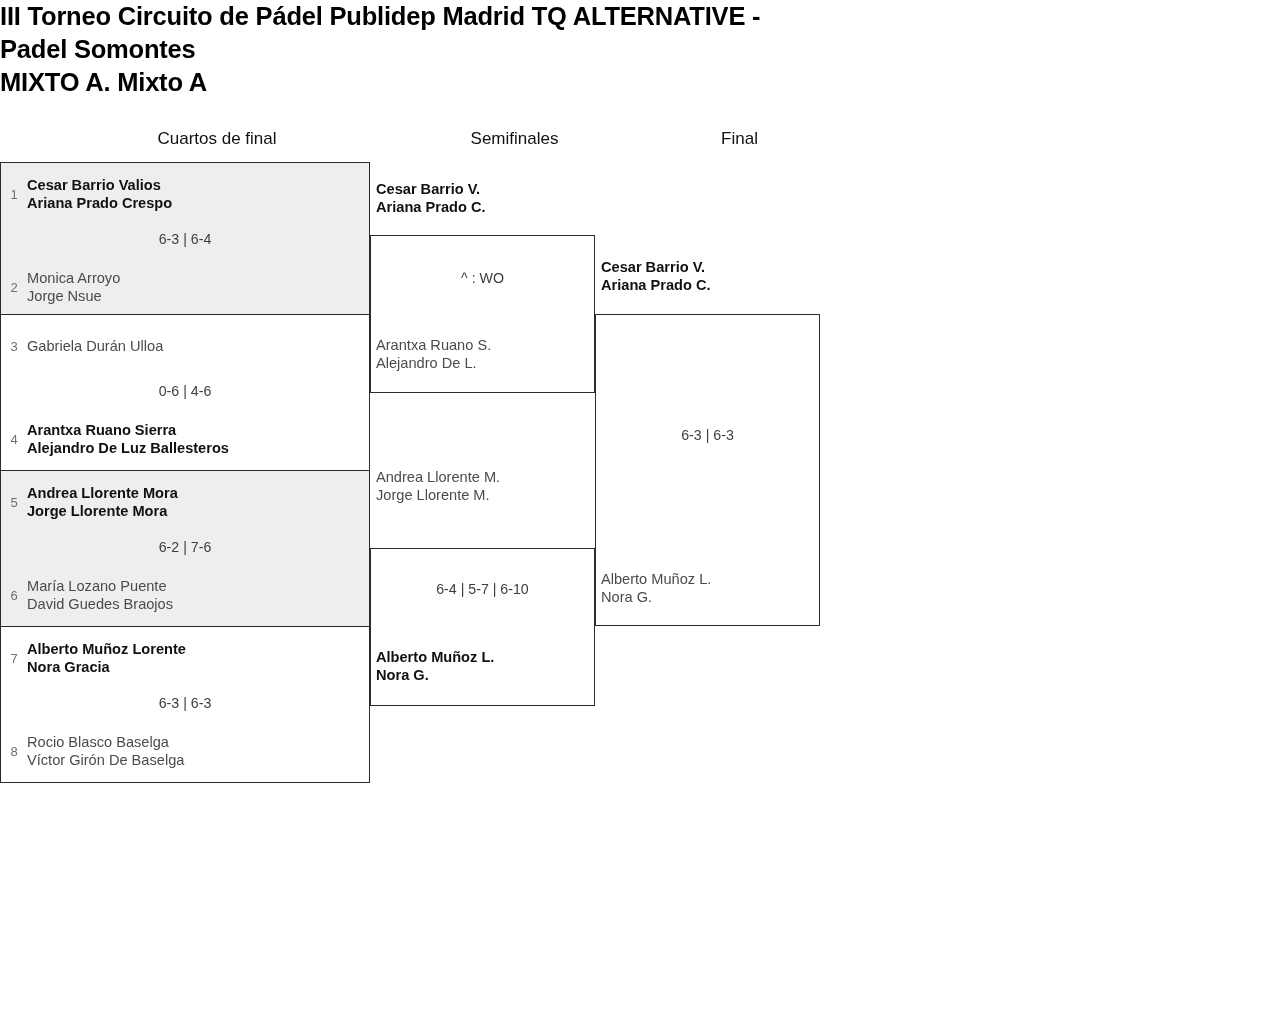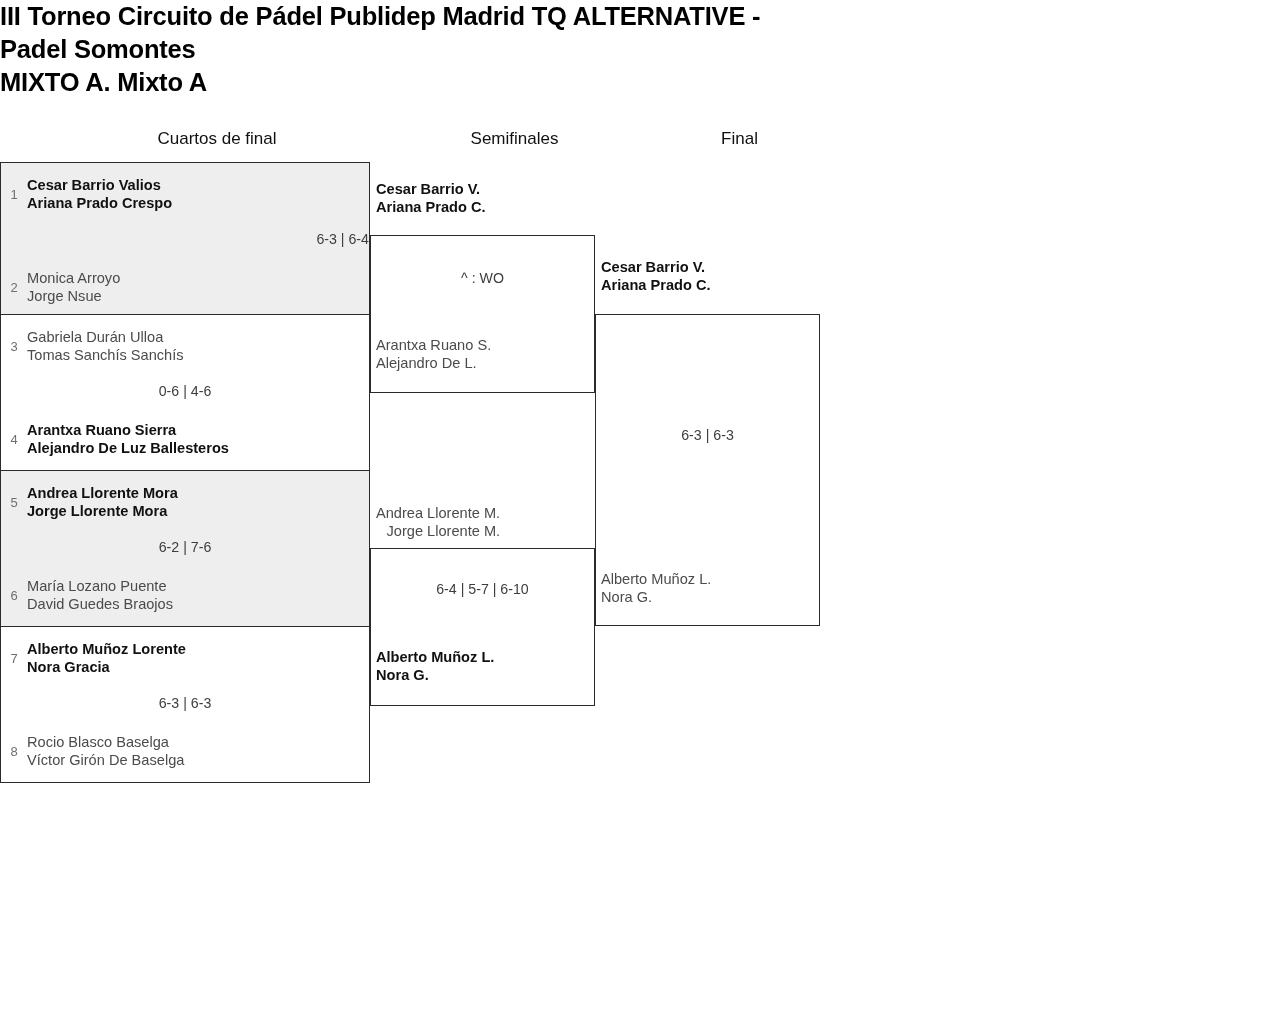--- a/index.html
+++ b/index.html
@@ -158,33 +158,32 @@
 <div class="round-header" id="round-header-2">Final</div>
 
 <div id="bracket">
 
   <div class="match qf shaded" style="top:162px;">
     <div class="side top winner">
       <span class="seed">1</span>
       <span class="pname">Cesar Barrio Valios</span>
       <span class="pname">Ariana Prado Crespo</span>
     </div>
-    <div class="score" style="top:68px;text-align:right;">6-3 | 6-4</div>
+    <div class="score" style="top:68px;">6-3 | 6-4</div>
     <div class="side bottom loser">
       <span class="seed">2</span>
       <span class="pname">Monica Arroyo</span>
       <span class="pname">Jorge Nsue</span>
     </div>
   </div>
 
   <div class="match qf plain" style="top:314px;">
     <div class="side top loser">
       <span class="seed">3</span>
       <span class="pname">Gabriela Durán Ulloa</span>
-      <span class="pname">Tomas Sanchís Sanchís</span>
     </div>
     <div class="score" style="top:68px;">0-6 | 4-6</div>
     <div class="side bottom winner">
       <span class="seed">4</span>
       <span class="pname">Arantxa Ruano Sierra</span>
       <span class="pname">Alejandro De Luz Ballesteros</span>
     </div>
   </div>
 
   <div class="match qf shaded" style="top:470px;">
@@ -223,21 +222,21 @@
     <div class="pname">Ariana Prado C.</div>
   </div>
   <div class="adv loser" style="left:376px; top:336px;">
     <div class="pname">Arantxa Ruano S.</div>
     <div class="pname">Alejandro De L.</div>
   </div>
 
   <div class="match sf plain" style="top:548px;">
     <div class="score" style="top:32px;">6-4 | 5-7 | 6-10</div>
   </div>
-  <div class="adv loser" style="left:376px; top:504px;text-align:right;">
+  <div class="adv loser" style="left:376px; top:468px;">
     <div class="pname">Andrea Llorente M.</div>
     <div class="pname">Jorge Llorente M.</div>
   </div>
   <div class="adv winner" style="left:376px; top:648px;">
     <div class="pname">Alberto Muñoz L.</div>
     <div class="pname">Nora G.</div>
   </div>
 
   <div class="match fi plain" style="top:314px;">
     <div class="score" style="top:112px;">6-3 | 6-3</div>

